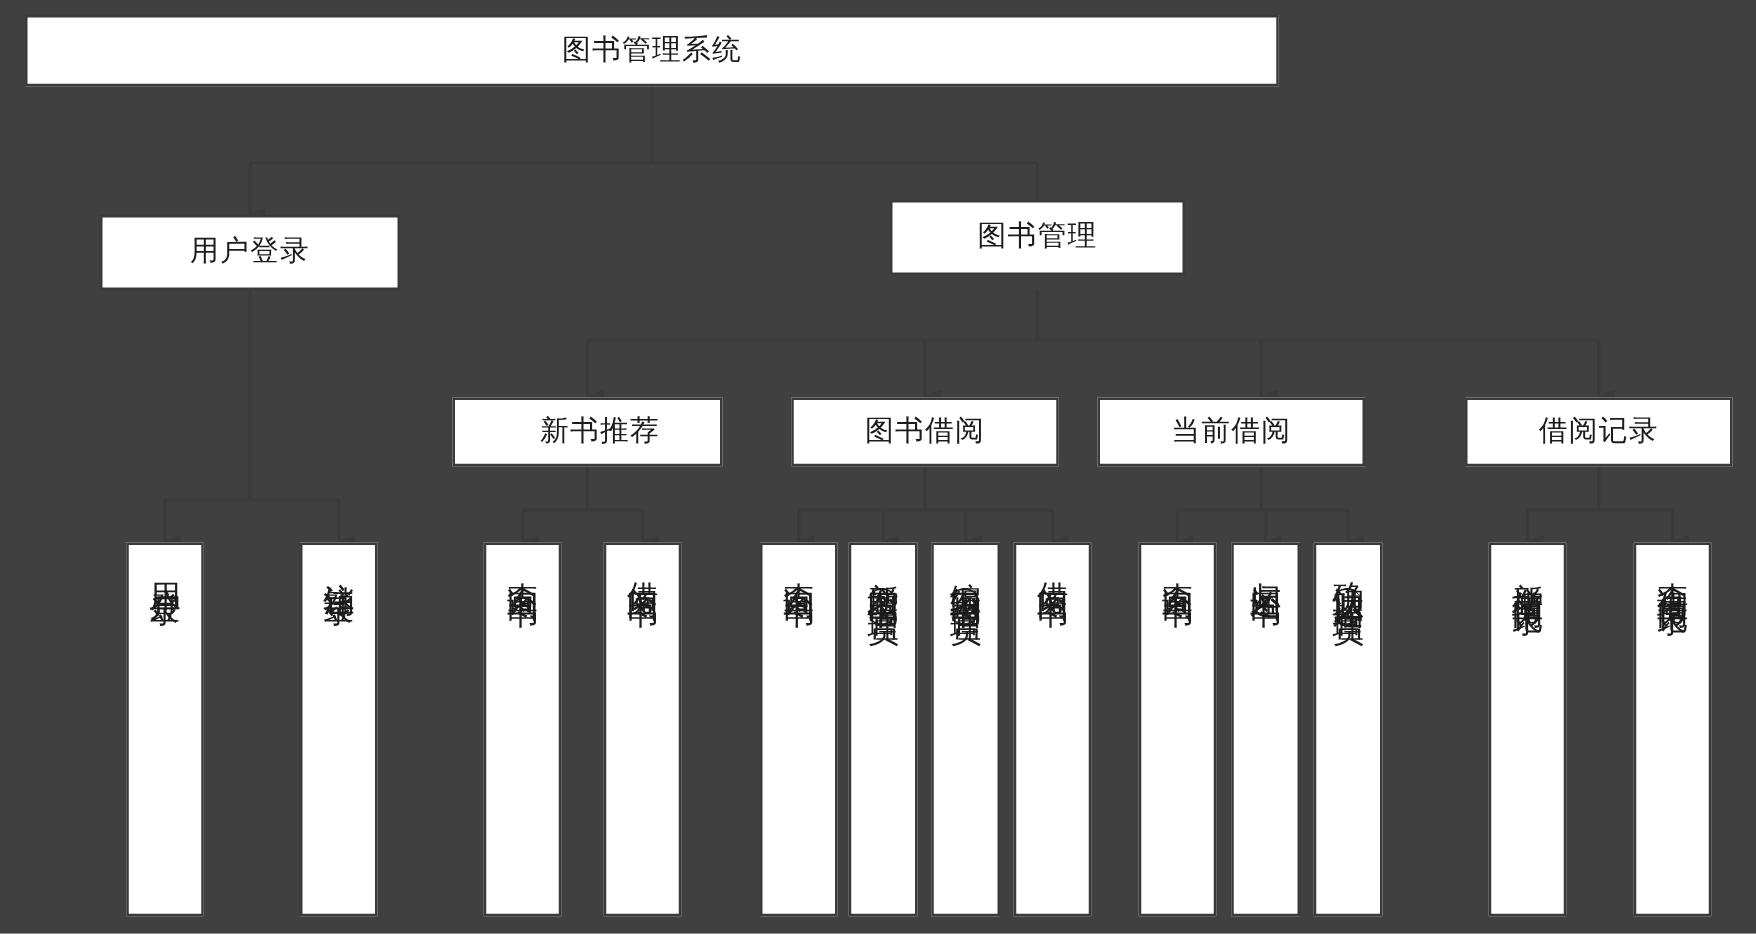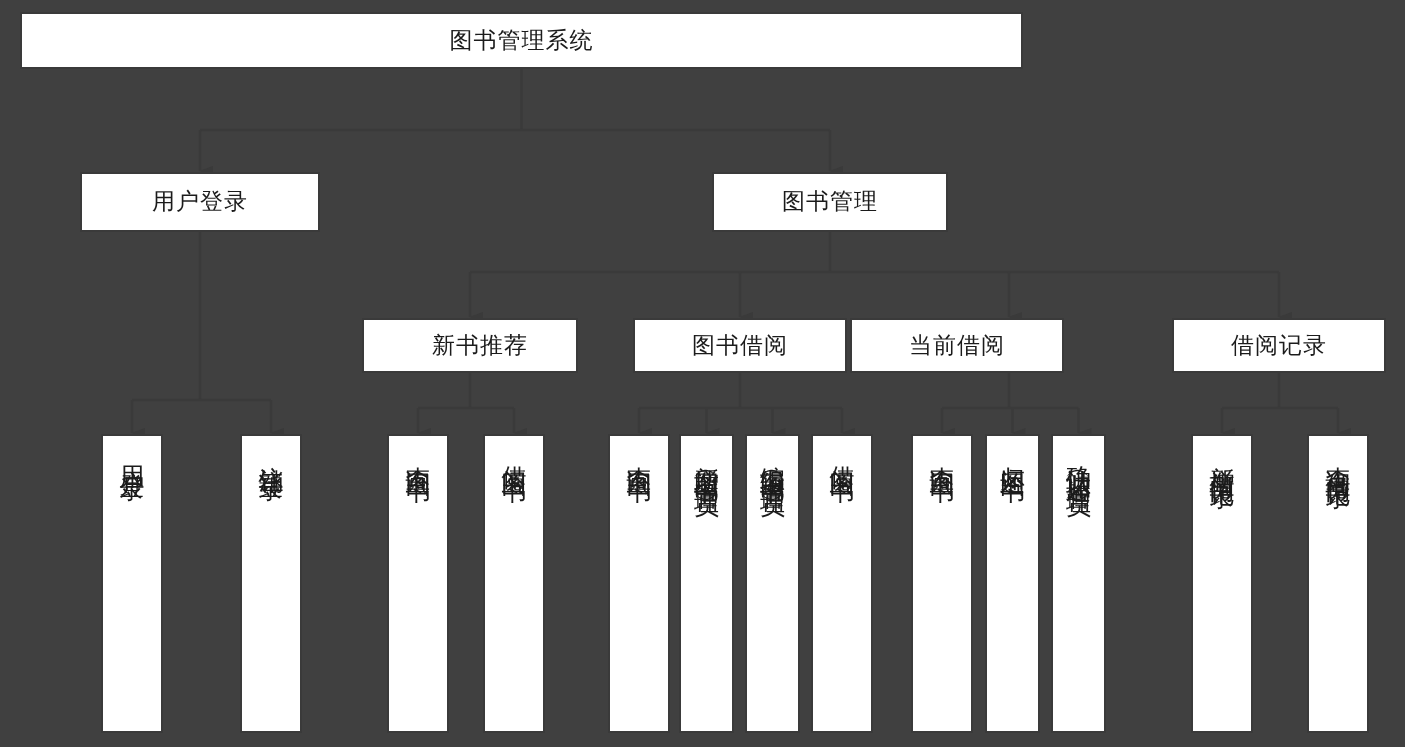--- a/index.html
+++ b/index.html
@@ -116,30 +116,30 @@
       </g>
   </svg>
 
   <div id="node-layer">
       <div class="node horiz" style="left: 20px; top: 12px; width: 1003px; height: 57px;">
         <span class="label">图书管理系统</span>
       </div>
       <div class="node horiz" style="left: 80px; top: 172px; width: 240px; height: 60px;">
         <span class="label">用户登录</span>
       </div>
-      <div class="node horiz" style="left: 712px; top: 172px; width: 236px; height: 60px;">
+      <div class="node horiz" style="left: 712px; top: 160px; width: 236px; height: 60px;">
         <span class="label">图书管理</span>
       </div>
       <div class="node horiz" style="left: 362px; top: 318px; width: 216px; height: 55px; padding-left: 20px;">
         <span class="label">新书推荐</span>
       </div>
       <div class="node horiz" style="left: 633px; top: 318px; width: 214px; height: 55px; justify-content: center;">
         <span class="label">图书借阅</span>
       </div>
-      <div class="node horiz" style="left: 850px; top: 318px; width: 214px; height: 55px;">
+      <div class="node horiz" style="left: 878px; top: 318px; width: 214px; height: 55px;">
         <span class="label">当前借阅</span>
       </div>
       <div class="node horiz" style="left: 1172px; top: 318px; width: 214px; height: 55px;">
         <span class="label">借阅记录</span>
       </div>
       <div class="node vert" style="left: 101px; top: 434px; width: 62px; height: 299px;">
         <span class="label">用户登录</span>
       </div>
       <div class="node vert" style="left: 240px; top: 434px; width: 62px; height: 299px;">
         <span class="label">注销登录</span>

